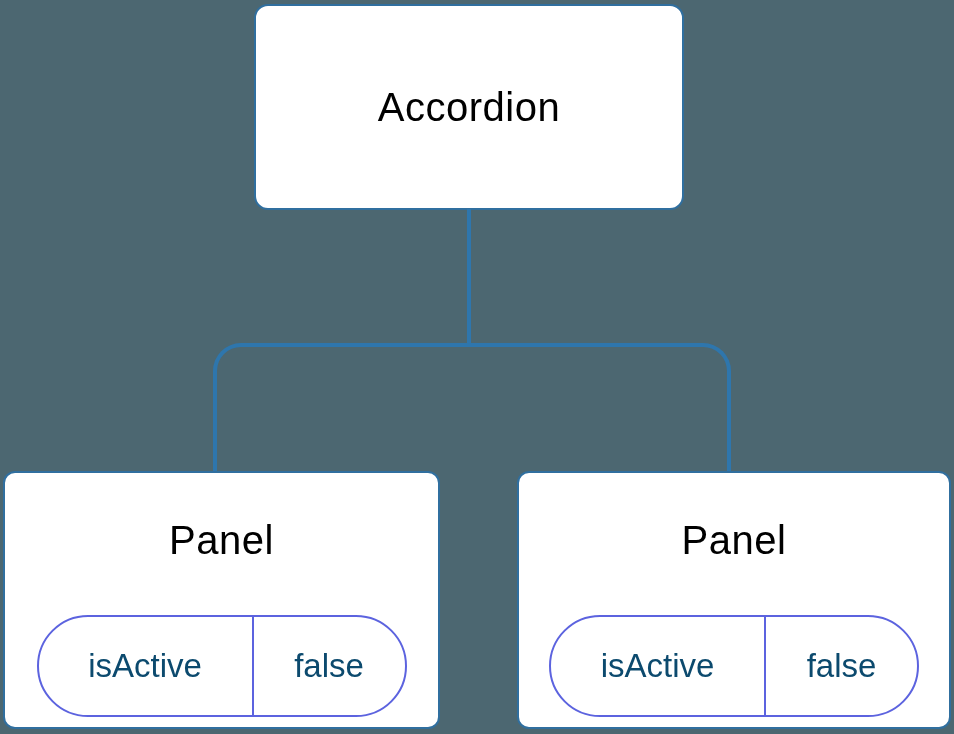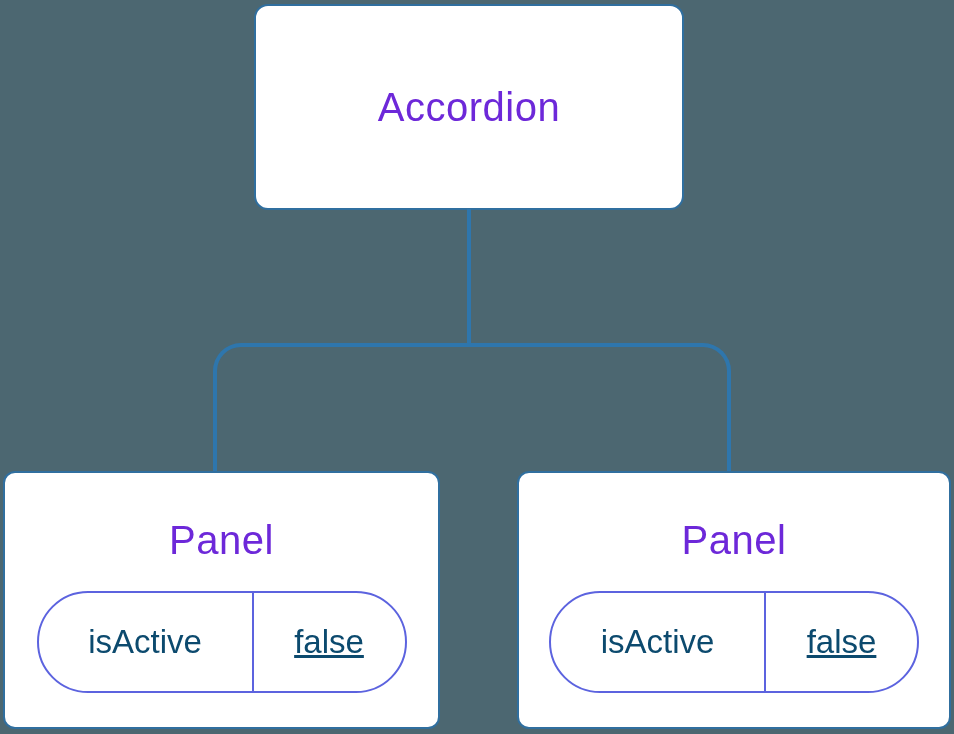--- a/index.html
+++ b/index.html
@@ -27,21 +27,21 @@
     left: 254px;
     top: 4px;
     width: 430px;
     height: 206px;
     border-radius: 14px;
     display: flex;
     align-items: center;
     justify-content: center;
   }
   .node-label {
-    color: #6d28d9;
+    color: #000000;
     font-size: 40px;
     font-weight: 500;
     letter-spacing: 0.5px;
   }
 
   
   .stem {
     position: absolute;
     left: 467px;
     top: 209px;
@@ -63,20 +63,21 @@
   }
 
   
   .panel {
     top: 471px;
     height: 258px;
     border-radius: 12px;
     display: flex;
     flex-direction: column;
     align-items: center;
+    gap: 24px;
   }
   .panel-left  { left: 3px;   width: 437px; }
   .panel-right { left: 517px; width: 434px; }
   .panel .node-label {
     margin-top: 43px;
     line-height: 1.2;
   }
 
   
   .pill {
@@ -95,21 +96,20 @@
     align-items: center;
     justify-content: center;
     color: #0c4a6e;
     font-size: 33px;
     font-weight: 400;
   }
   .pill-key { width: 213px; }
   .pill-value {
     flex: 1;
     border-left: 2.5px solid #5C63DF;
-    text-decoration: underline;
   }
 </style>
 </head>
 <body>
 
 <div class="stage">
 
   <div class="node root-node">
     <span class="node-label">Accordion</span>
   </div>

